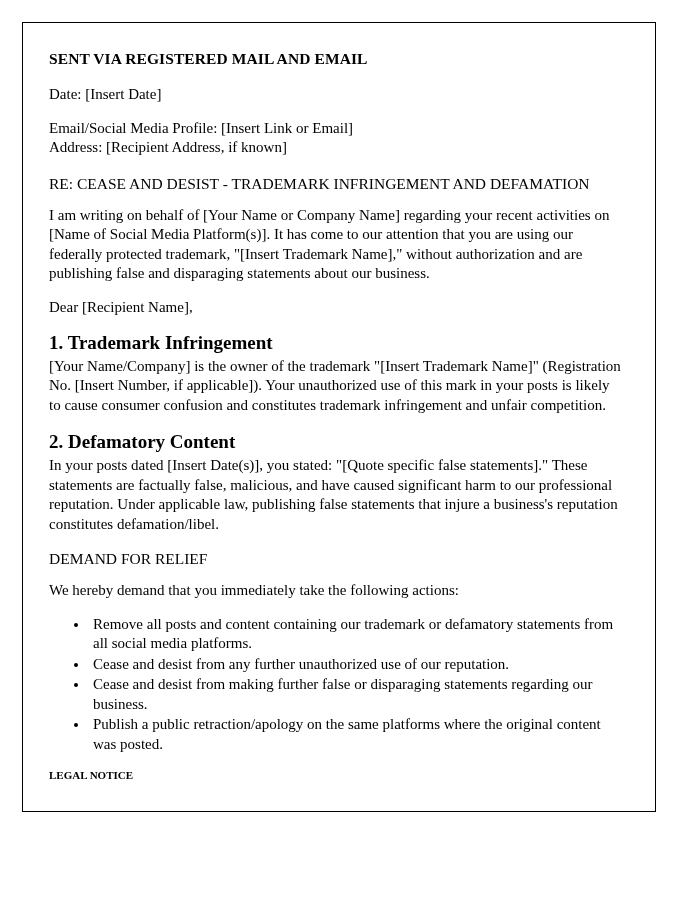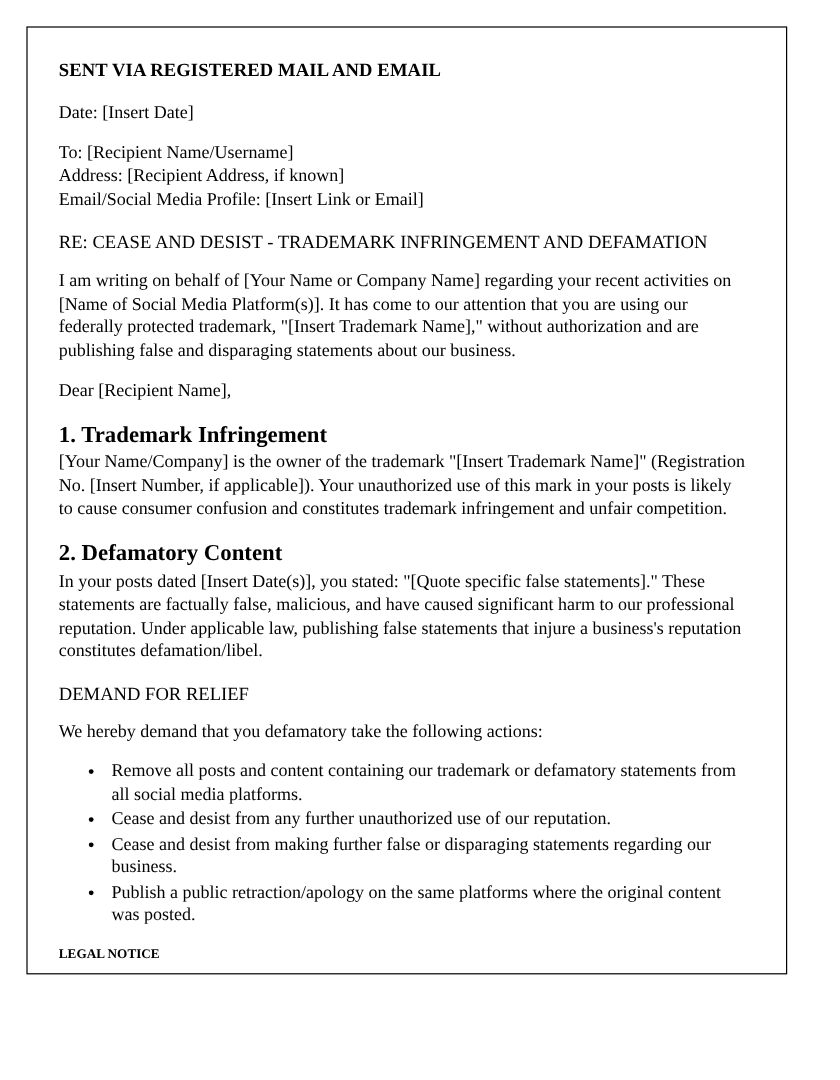--- a/index.html
+++ b/index.html
@@ -91,23 +91,22 @@
 
 <div class="page">
   <div class="doc-frame">
     <div class="doc-body">
 
       <div class="heading">SENT VIA REGISTERED MAIL AND EMAIL</div>
 
       <div class="para">Date: [Insert Date]</div>
 
       <div class="tight-block">
-        <div>To: [Recipient Name/Username]</div>
+        <div>Email/Social Media Profile: [Insert Link or Email]</div>
         <div>Address: [Recipient Address, if known]</div>
-        <div>Email/Social Media Profile: [Insert Link or Email]</div>
       </div>
 
       <div class="sub-heading">RE: CEASE AND DESIST - TRADEMARK INFRINGEMENT AND DEFAMATION</div>
 
       <div class="spacer-sm"></div>
 
       <div class="para">I am writing on behalf of [Your Name or Company Name] regarding your recent activities on [Name of Social Media Platform(s)]. It has come to our attention that you are using our federally protected trademark, "[Insert Trademark Name]," without authorization and are publishing false and disparaging statements about our business.</div>
 
       <div class="para">Dear [Recipient Name],</div>
 
@@ -118,21 +117,21 @@
 
       <div class="block-group">
         <div class="section-title">2. Defamatory Content</div>
         <div class="body-text">In your posts dated [Insert Date(s)], you stated: "[Quote specific false statements]." These statements are factually false, malicious, and have caused significant harm to our professional reputation. Under applicable law, publishing false statements that injure a business's reputation constitutes defamation/libel.</div>
       </div>
 
       <div class="sub-heading">DEMAND FOR RELIEF</div>
 
       <div class="spacer-sm"></div>
 
-      <div class="para">We hereby demand that you defamatory take the following actions:</div>
+      <div class="para">We hereby demand that you immediately take the following actions:</div>
 
       <ul class="demands">
         <li>Remove all posts and content containing our trademark or defamatory statements from all social media platforms.</li>
         <li>Cease and desist from any further unauthorized use of our reputation.</li>
         <li>Cease and desist from making further false or disparaging statements regarding our business.</li>
         <li>Publish a public retraction/apology on the same platforms where the original content was posted.</li>
       </ul>
 
       <div class="legal-notice">LEGAL NOTICE</div>
 

